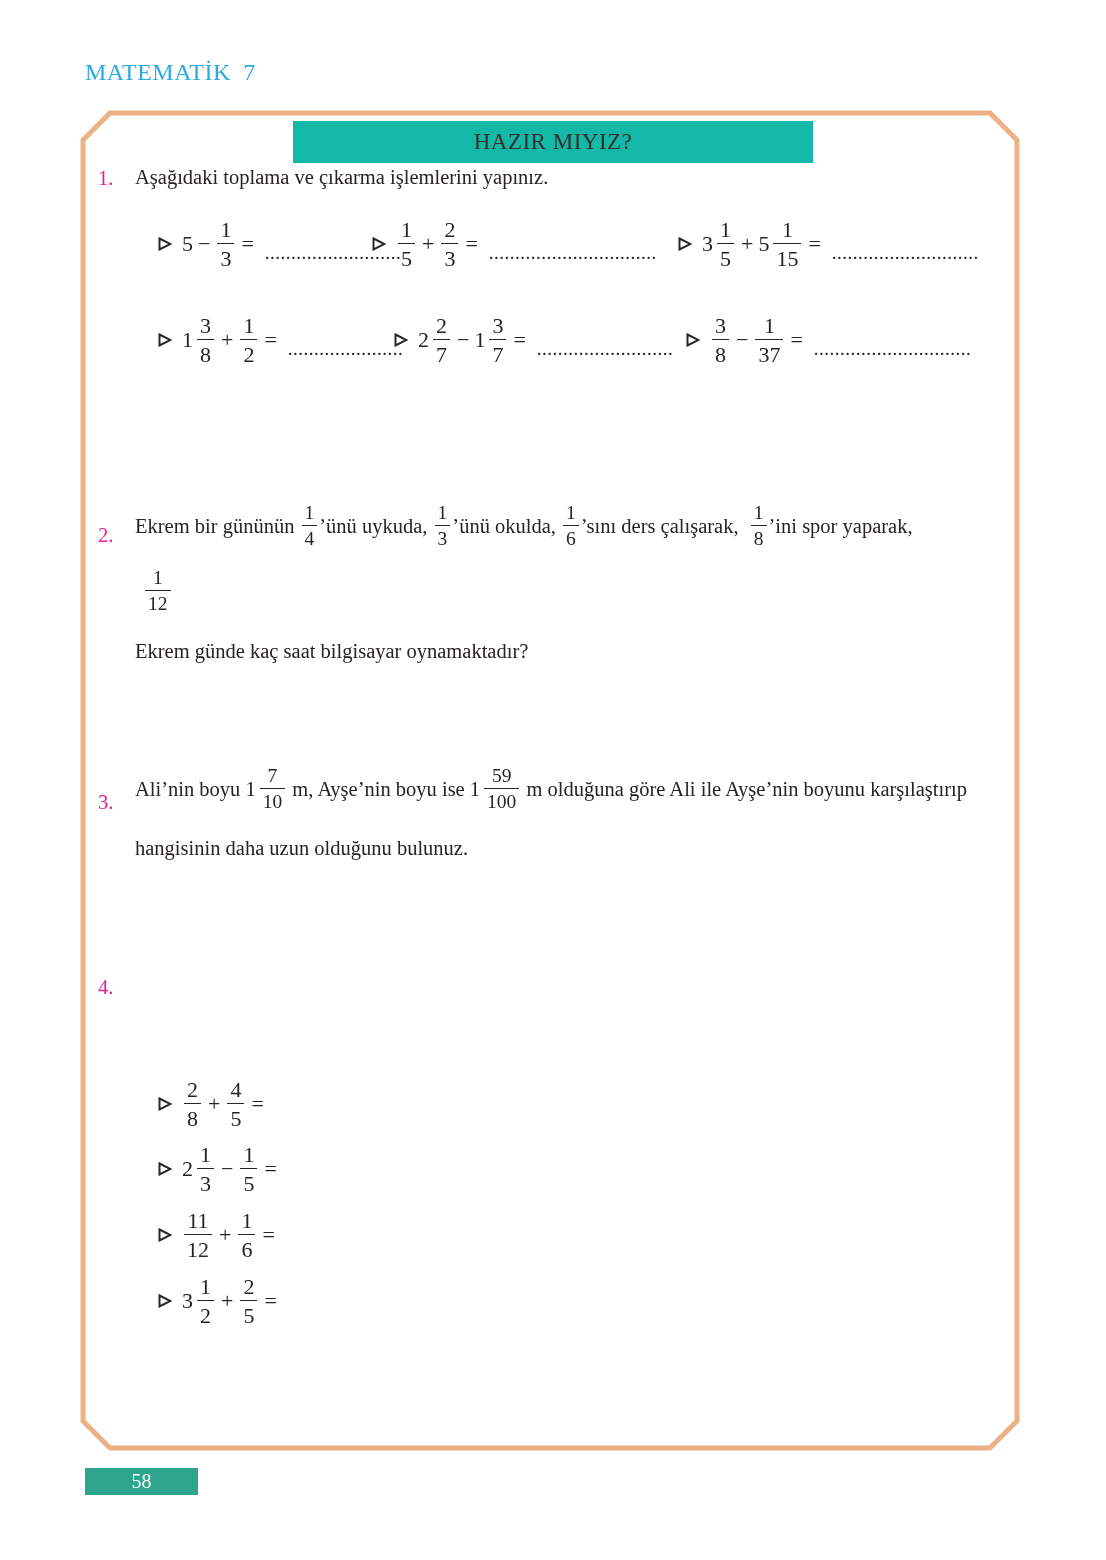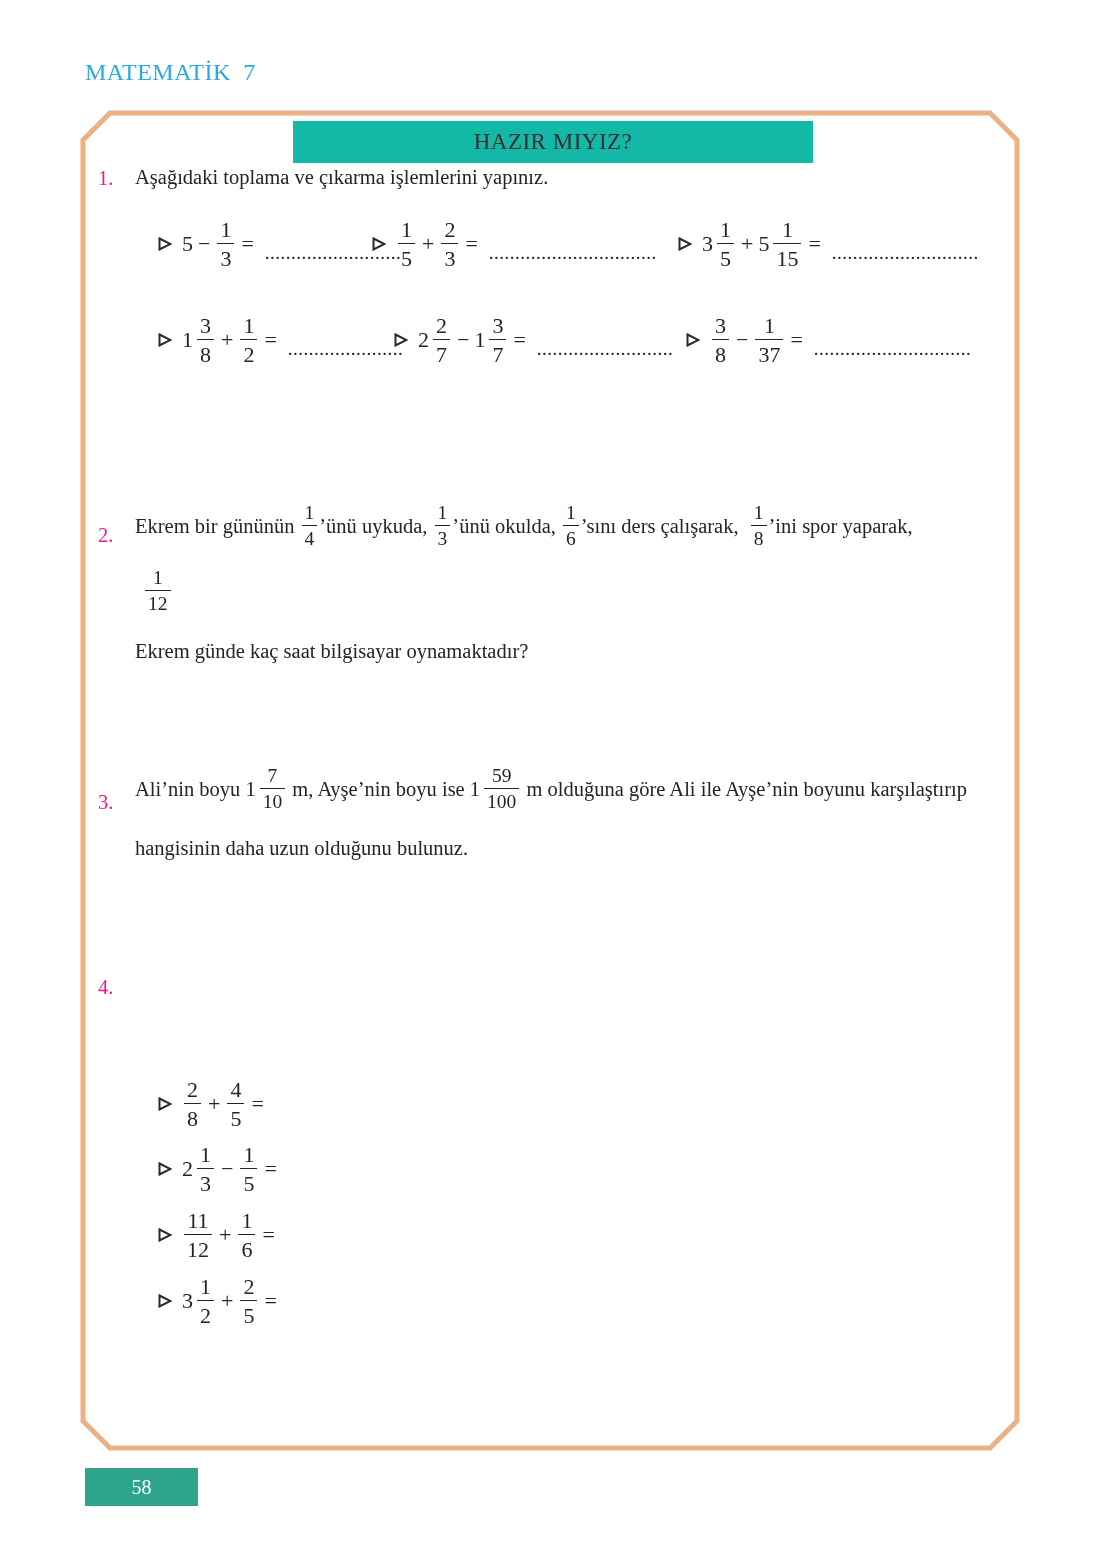--- a/index.html
+++ b/index.html
@@ -30,21 +30,21 @@
   .frac { display:inline-flex; flex-direction:column; align-items:center; margin:0 2px; }
   .frac .fn, .frac .fd { font-size:22px; line-height:1.05; padding:0 3px; }
   .frac .fn { padding-bottom:2px; }
   .frac .fd { border-top:1.6px solid #272223; padding-top:3px; }
   .dots { font-size:19px; letter-spacing:0.5px; margin-left:6px; transform:translateY(9px); }
   .mline { position:absolute; display:flex; align-items:center; white-space:pre; z-index:3; }
   .mline .txt { font-size:20.5px; }
   .mline .int, .mline .op, .mline .mw { font-size:20.5px; }
   .mline .frac .fn, .mline .frac .fd { font-size:19.5px; }
   .badge {
-    position:absolute; left:85px; top:1468px; width:113px; height:38px;
+    position:absolute; left:85px; top:1468px; width:113px; height:27px;
     background:#2ea48c; display:flex; align-items:center; justify-content:center; z-index:3;
   }
   .badge span { color:#ffffff; font-size:20px; }
 </style>
 </head>
 <body>
 
 <div class="page">
 
   <div class="course">MATEMATİK 7</div>

